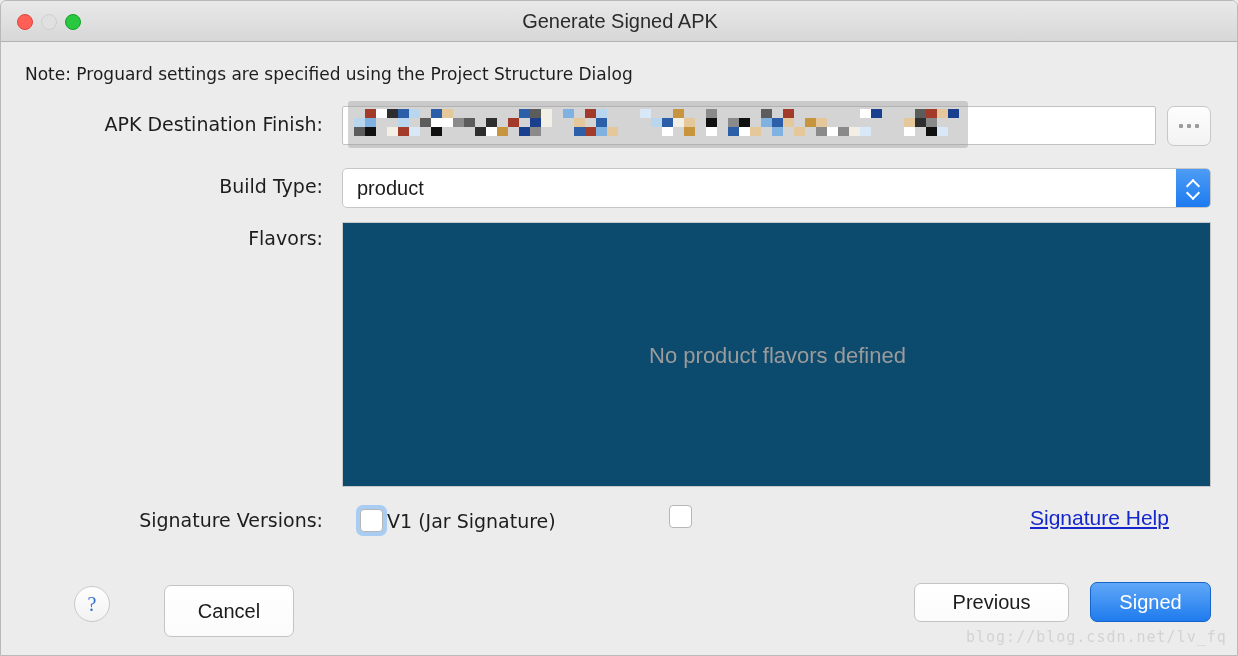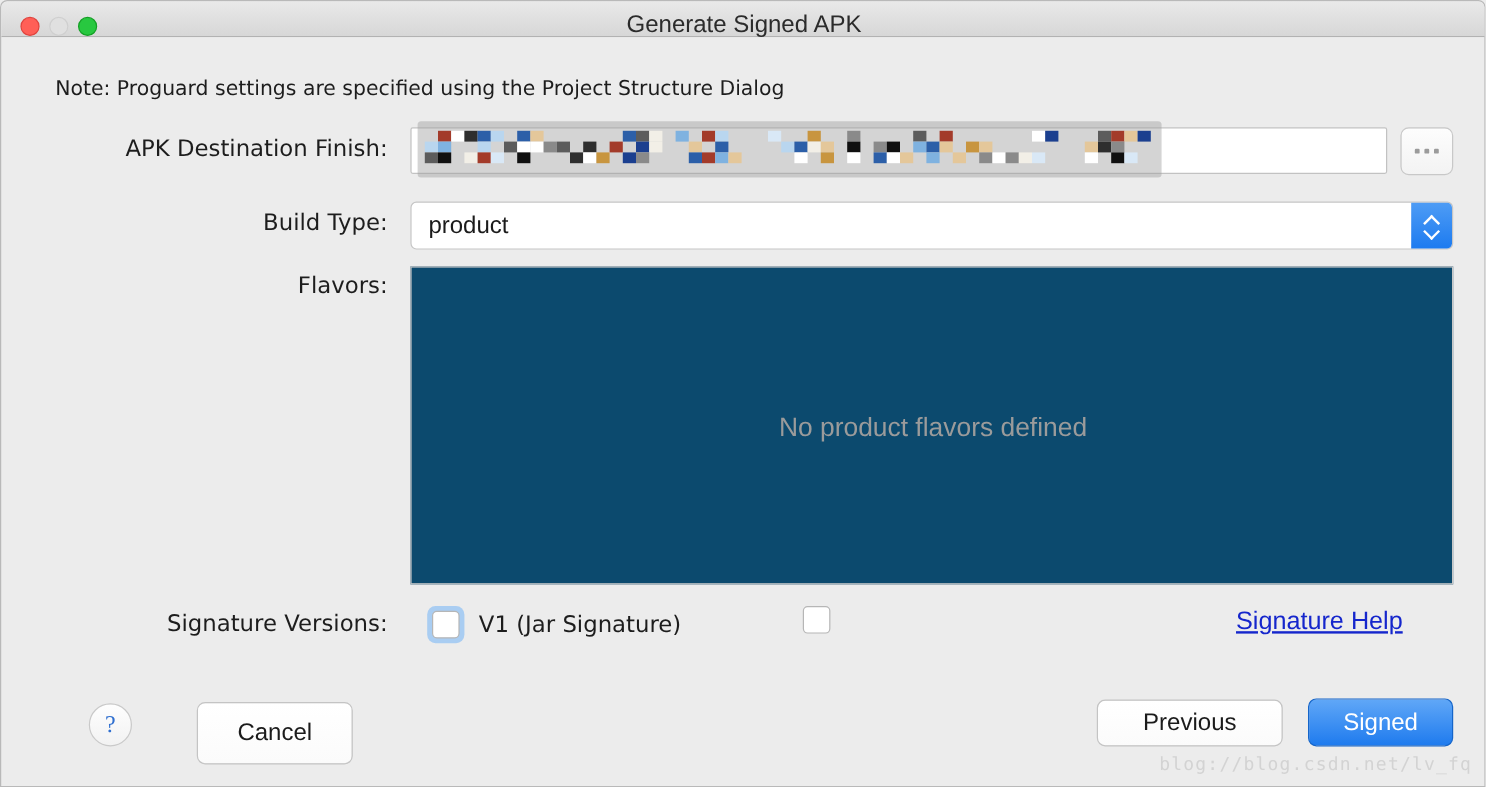--- a/index.html
+++ b/index.html
@@ -16,41 +16,41 @@
     width: 1238px; height: 656px;
     background: #ececec;
     border: 1px solid #b9b9b9;
     border-radius: 6px 6px 0 0;
     overflow: hidden;
   }
 
   
   #titlebar {
     position: absolute; left: 0; top: 0;
-    width: 1238px; height: 30px;
+    width: 1238px; height: 41px;
     background: linear-gradient(to bottom, #e9e9e9 0%, #d7d7d7 100%);
     border-bottom: 1px solid #b2b2b2;
     border-radius: 6px 6px 0 0;
   }
   #traffic { position: absolute; left: 16px; top: 13px; display: flex; gap: 8px; }
   .light { width: 16px; height: 16px; border-radius: 50%; }
   .light.close { background: #ff5f57; border: 1px solid #e0443e; }
   .light.min   { background: #e0e0e0; border: 1px solid #cfcfcf; }
   .light.max   { background: #28c840; border: 1px solid #14a025; }
   #title {
     position: absolute; left: 0; top: 0; width: 1238px; height: 41px;
     line-height: 41px; text-align: center;
     font-size: 20px; color: #2b2b2b;
     font-family: "Liberation Sans", sans-serif;
   }
 
   
   #note {
     position: absolute; left: 24px; top: 63px;
-    font-size: 17px; color: #1d1d1d; margin-left: 21px;
+    font-size: 17px; color: #1d1d1d;
   }
 
   .row-label {
     position: absolute;
     font-size: 19px; color: #1d1d1d;
     text-align: right;
   }
 
   
   #lbl-apk { left: 0; top: 112px; width: 322px; }
@@ -134,21 +134,21 @@
   .cbox {
     width: 23px; height: 23px;
     background: #ffffff; border: 1px solid #b6b6b6; border-radius: 4px;
   }
   .focusring {
     padding: 4px; border-radius: 7px;
     background: #a9cdf2;
     display: inline-flex;
   }
   .cblabel {
-    margin-left: 12px; font-size: 19px; color: #1d1d1d;
+    font-size: 19px; color: #1d1d1d;
     white-space: nowrap;
   }
   .mnem { text-decoration: underline; }
   #sig-help {
     position: absolute; left: 1029px; top: 505px;
     font-size: 21px; color: #1526cc;
     text-decoration: underline;
     font-family: "Liberation Sans", sans-serif;
   }
 

